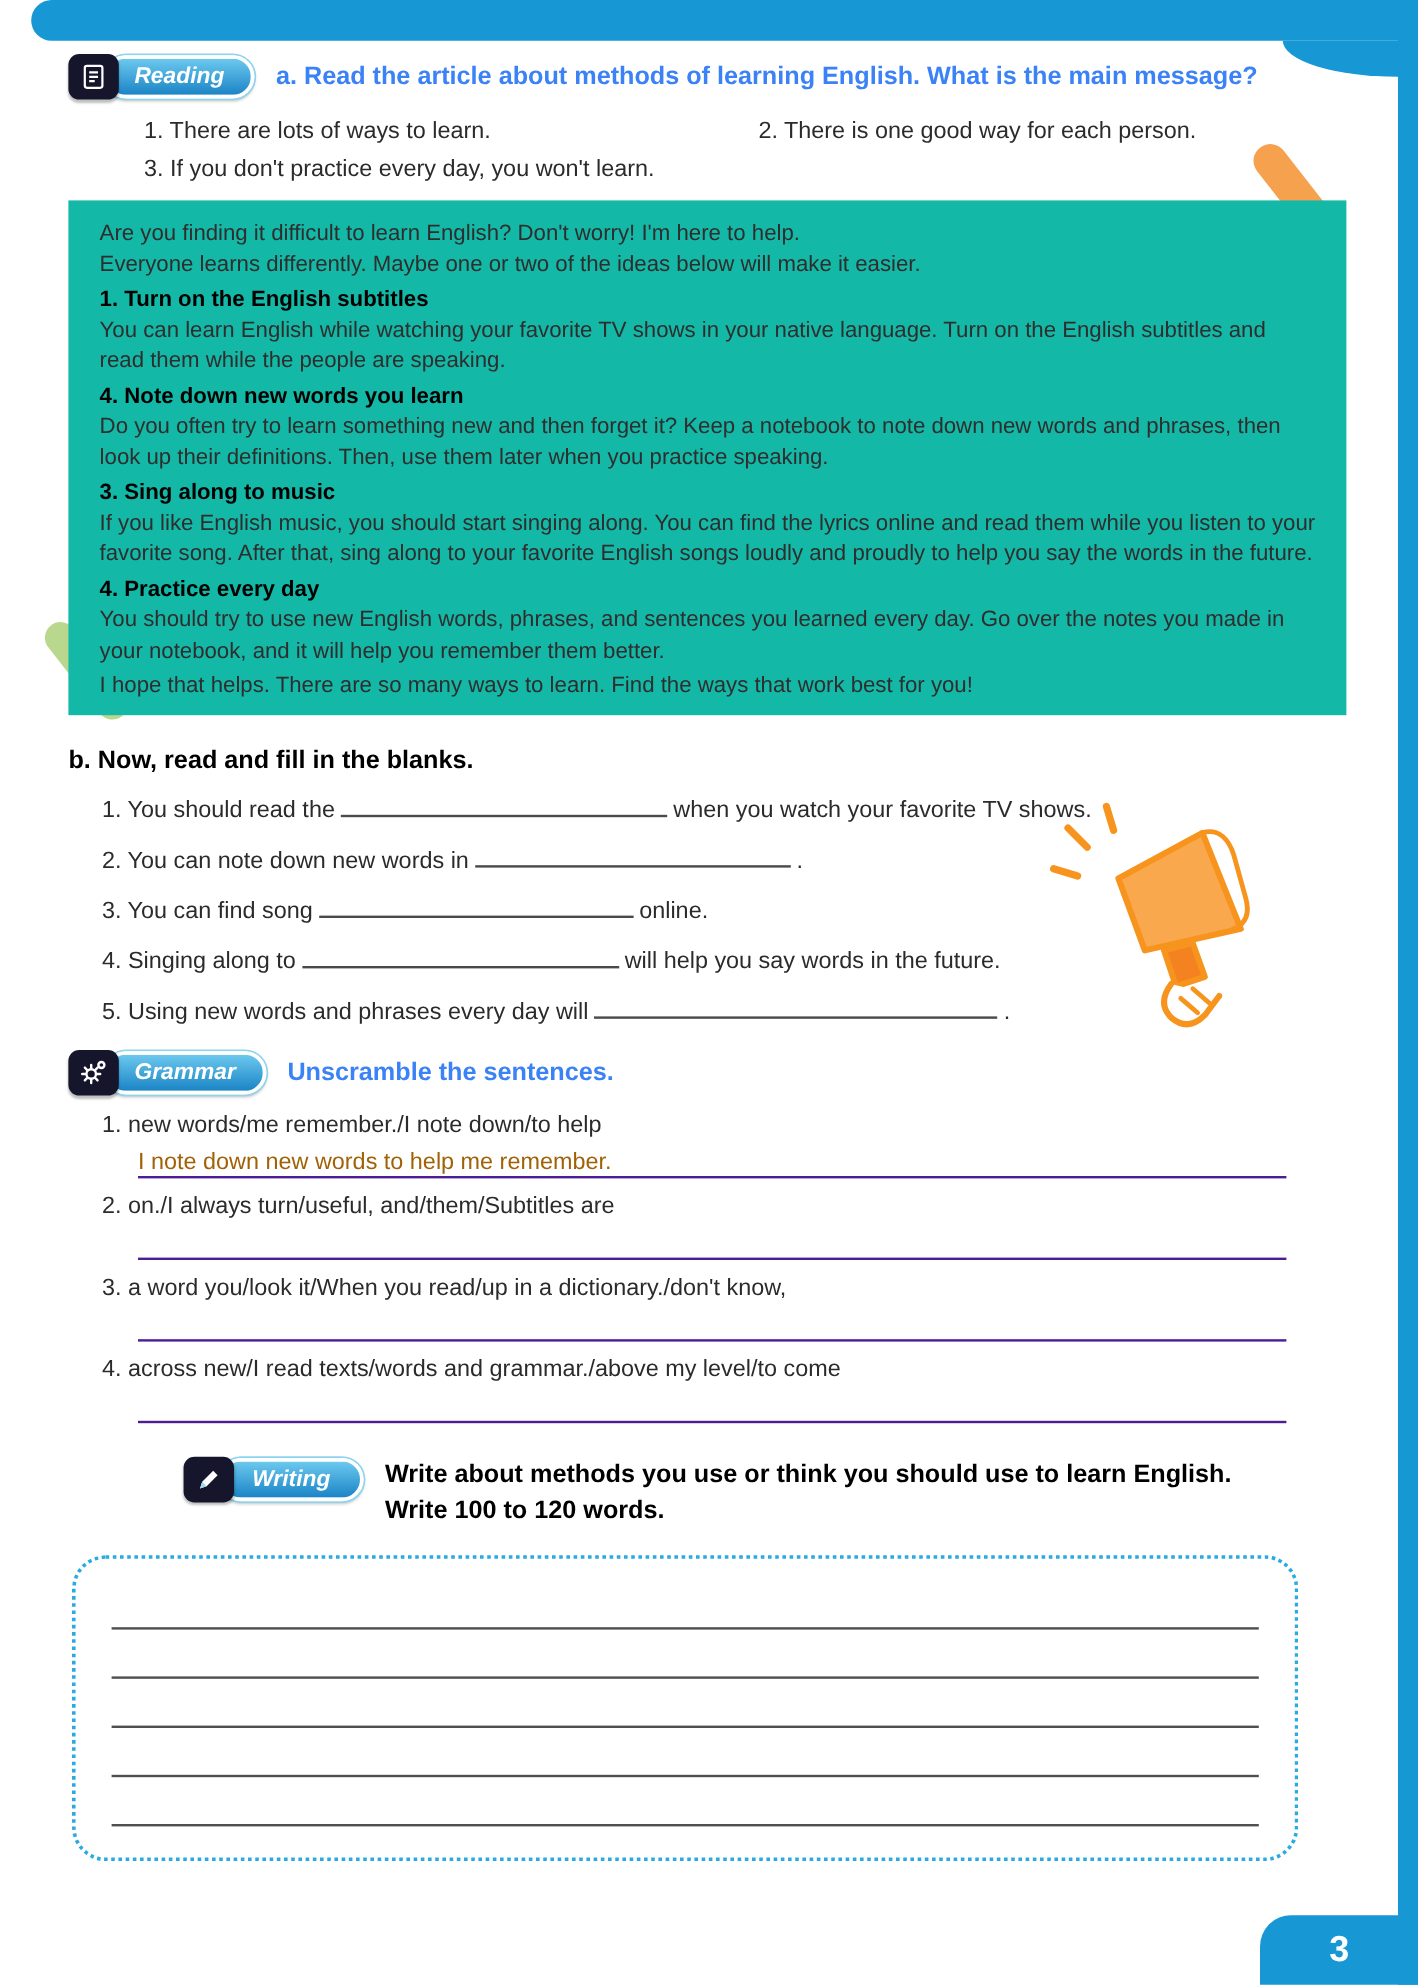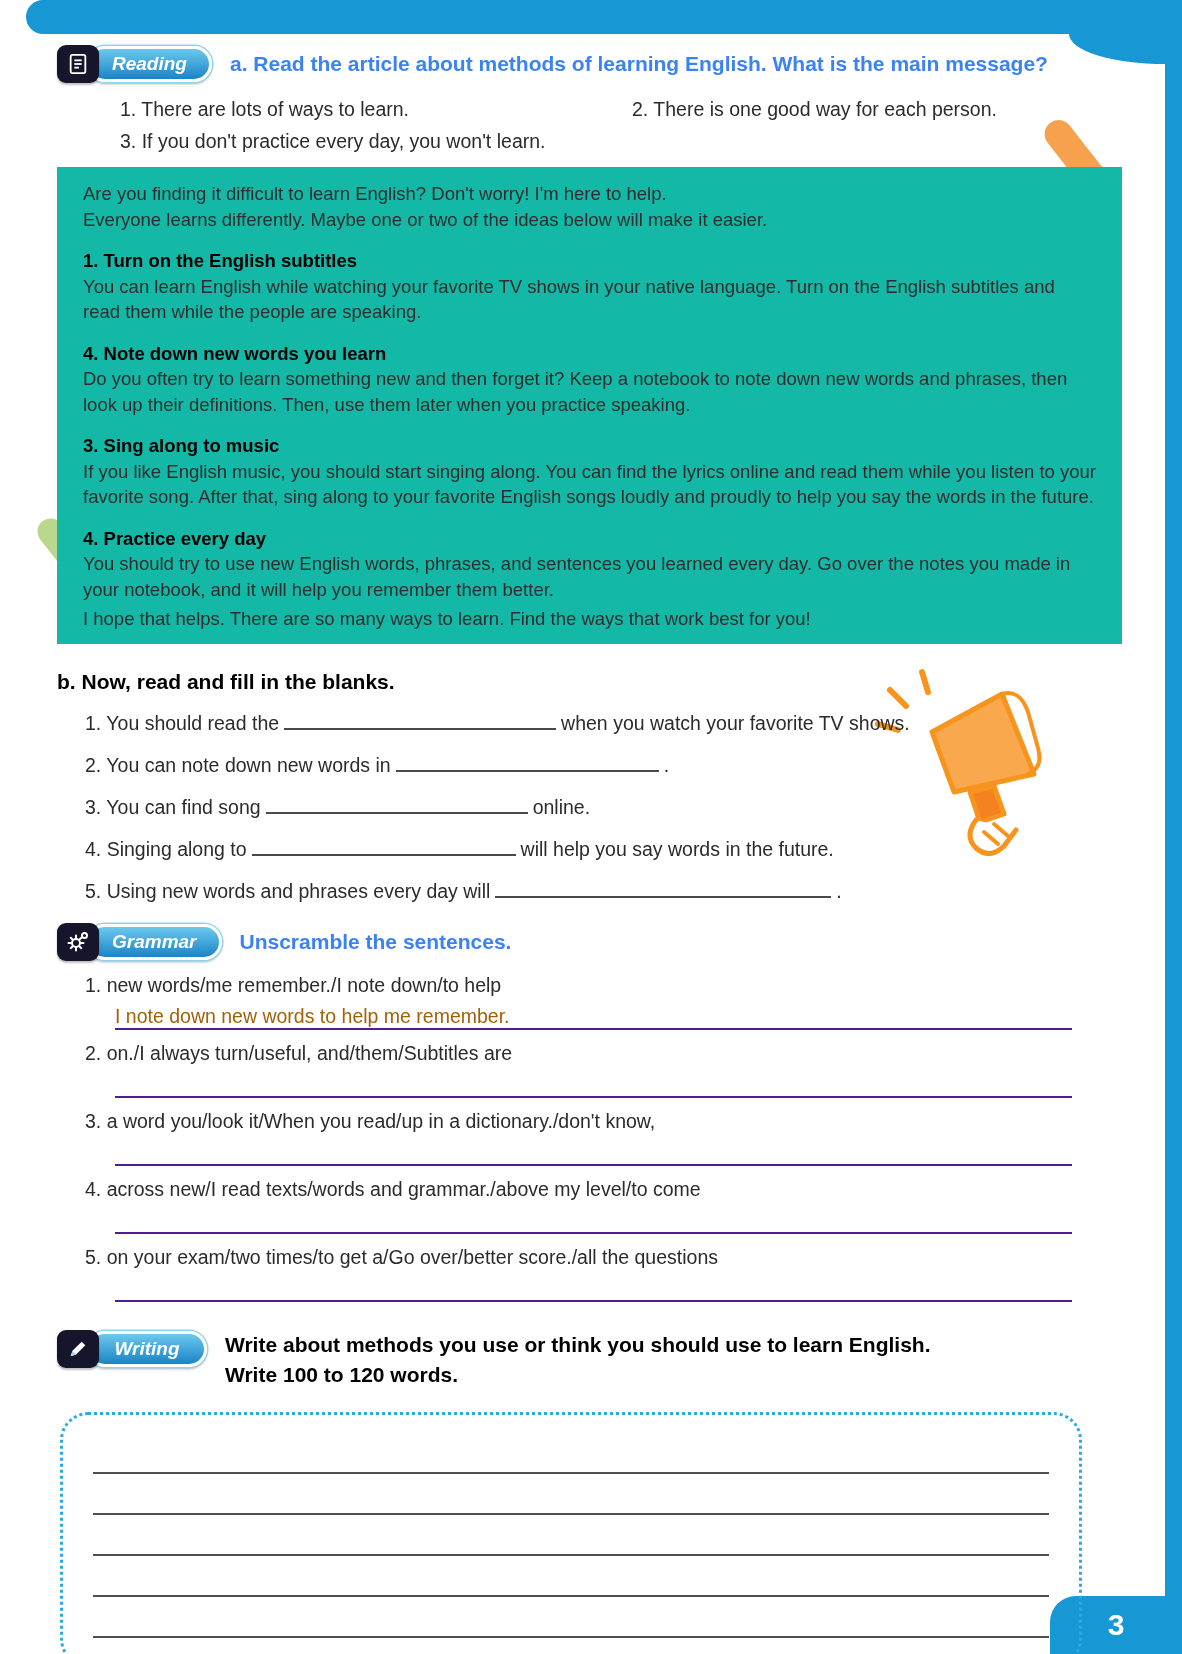--- a/index.html
+++ b/index.html
@@ -31,21 +31,21 @@
   .task-title { font-size:21px; font-weight:bold; color:#3b82f6; margin-left:18px; line-height:28px; }
 
   
   .options { margin:2px 0 10px 63px; font-size:19.5px; line-height:32px; color:#2b2b2b; }
   .opt-row { display:flex; }
   .opt-first { width:512px; }
 
   
   .article { margin-top:8px; background:#14b8a6; padding:14px 26px 12px; font-size:18.5px; line-height:25.5px; color:#2e2e2e; position:relative; }
   .article p { margin:0; }
-  .sec { margin-top:16px; }
+  .sec { margin-top:4px; }
   .sec-title { font-weight:bold; color:#000; }
   .sec-body { margin-left:26px; }
   .article .outro { margin-top:4px; }
 
   .orange-ribbon { position:absolute; left:1030px; top:150px; width:104px; height:28px; background:#f6a14e; border-radius:14px; transform:rotate(52deg); }
   .green-ribbon  { position:absolute; left:24px;  top:546px; width:96px;  height:26px; background:#b9d88e; border-radius:13px; transform:rotate(52deg); }
 
   
   .sub-heading { font-size:21px; font-weight:bold; color:#000; margin:26px 0 18px; }
   .fb-item { margin:0 0 19px 28px; font-size:19.5px; color:#2b2b2b; }
@@ -53,21 +53,21 @@
 
   .megaphone { position:absolute; left:872px; top:664px; width:200px; height:205px; }
 
   
   .grammar-header { margin-top:20px; }
   .g-item { margin:0 0 9px 28px; font-size:19.5px; color:#2b2b2b; }
   .g-prompt { margin-bottom:3px; line-height:28px; }
   .g-answer { margin-left:30px; margin-right:50px; border-bottom:2px solid #4c1d95; height:28px; line-height:28px; font-size:19.5px; color:#a16207; }
 
   
-  .writing-header { margin-top:28px; align-items:flex-start; }
+  .writing-header { margin-top:28px; align-items:flex-start;justify-content:center; }
   .writing-header .badge-wrap { display:flex; align-items:center; }
   .writing-title { font-size:21px; font-weight:bold; color:#000; margin-left:18px; line-height:30px; }
   .writing-box { margin:22px 40px 0 3px; border:3px dotted #29abe2; border-radius:28px; padding:18px 30px 26px; }
   .w-line { border-bottom:2px solid #4f4f4f; height:41px; }
 </style>
 </head>
 <body>
 
 <div class="page">
 
@@ -187,24 +187,20 @@
         <div class="g-answer"></div>
       </div>
       <div class="g-item">
         <div class="g-prompt">3. a word you/look it/When you read/up in a dictionary./don't know,</div>
         <div class="g-answer"></div>
       </div>
       <div class="g-item">
         <div class="g-prompt">4. across new/I read texts/words and grammar./above my level/to come</div>
         <div class="g-answer"></div>
       </div>
-      <div class="g-item">
-        <div class="g-prompt">5. on your exam/two times/to get a/Go over/better score./all the questions</div>
-        <div class="g-answer"></div>
-      </div>
     </div>
 
     <div class="task-header writing-header">
       <div class="badge-wrap">
         <div class="badge-tile">
           <svg width="22" height="22" viewBox="0 0 24 24">
             <path d="M4 20 l2 -6 L16 4 l4 4 L10 18 z" fill="#fff"></path>
             <path d="M4 20 l2 -6 l4 4 z" fill="#9fd8f0"></path>
           </svg>
         </div>

